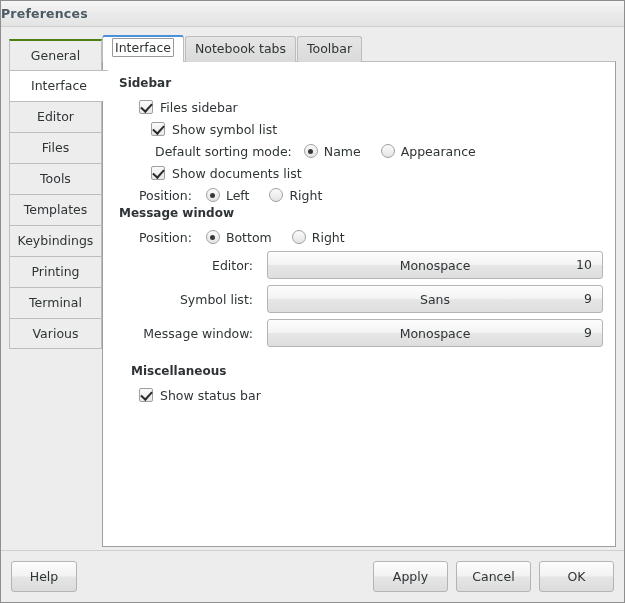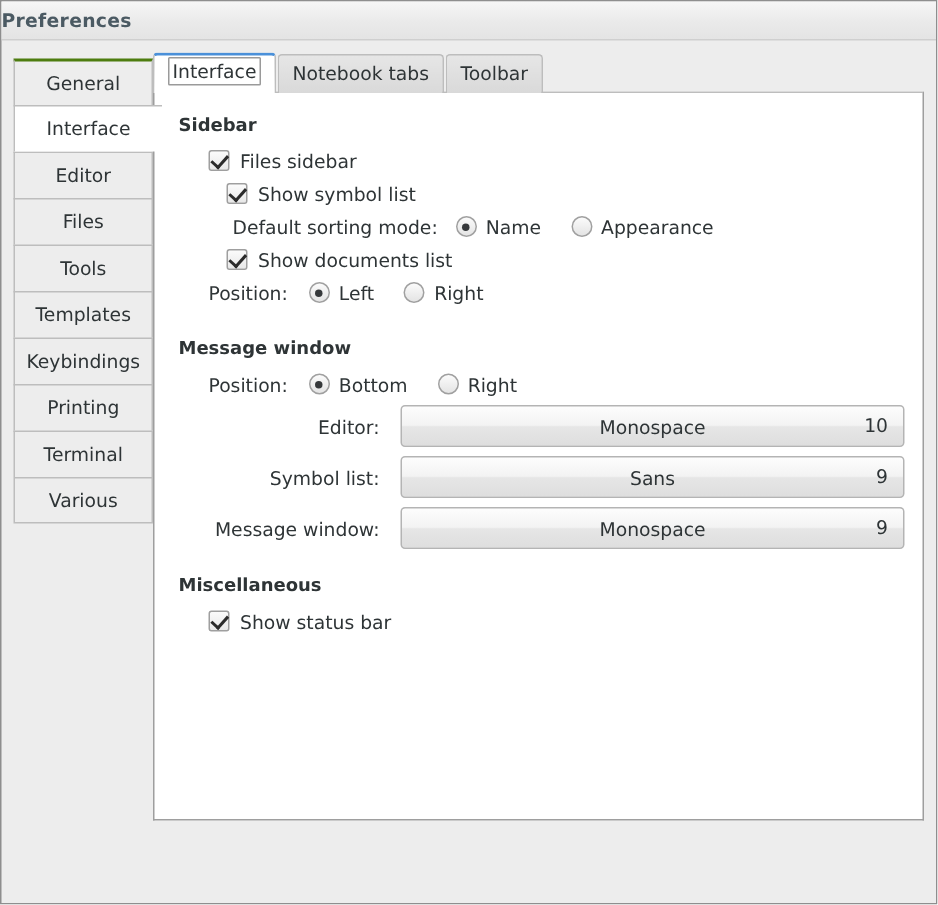--- a/index.html
+++ b/index.html
@@ -132,21 +132,21 @@
     padding: 14px 12px 10px 16px;
     overflow: hidden;
   }
   
   .group-title {
     font-weight: bold;
     font-size: 12px;
     color: #2e3436;
     margin: 0 0 6px 0;
   }
-  .group-title.spaced { margin-top: 19px; }
+  .group-title.spaced { }
   .row { display: flex; align-items: center; height: 22px; }
   .indent1 { padding-left: 20px; }
   .indent2 { padding-left: 32px; }
   .indent3 { padding-left: 36px; }
   .lbl { font-size: 12.5px; color: #2e3436; white-space: nowrap; }
   
   .cb {
     width: 14px; height: 14px;
     flex: 0 0 14px;
     border: 1px solid #9f9f9f;
@@ -384,26 +384,42 @@
           </div>
 
           <div class="font-row">
             <span class="font-label">Message window:</span>
             <span class="font-btn">
               <span>Monospace</span>
               <span class="size">9</span>
             </span>
           </div>
 
-          <div class="group-title" style="margin-top:14px;">Miscellaneous</div>
+          <div class="group-title" style="margin-top:14px;margin-left:12px;">Miscellaneous</div>
 
           <div class="row indent1">
             <span class="cb checked"></span>
             <span class="lbl">Show status bar</span>
           </div>
 
         </div>
       </div>
     </div>
   </div>
 
+  <div id="actionbar">
+    <div class="btn">
+      <span>Help</span>
+    </div>
+    <div class="right-group">
+      <div class="btn wide">
+        <span>Apply</span>
+      </div>
+      <div class="btn wide">
+        <span>Cancel</span>
+      </div>
+      <div class="btn wide">
+        <span>OK</span>
+      </div>
+    </div>
+  </div>
 
 </div>
 
 </body></html>

